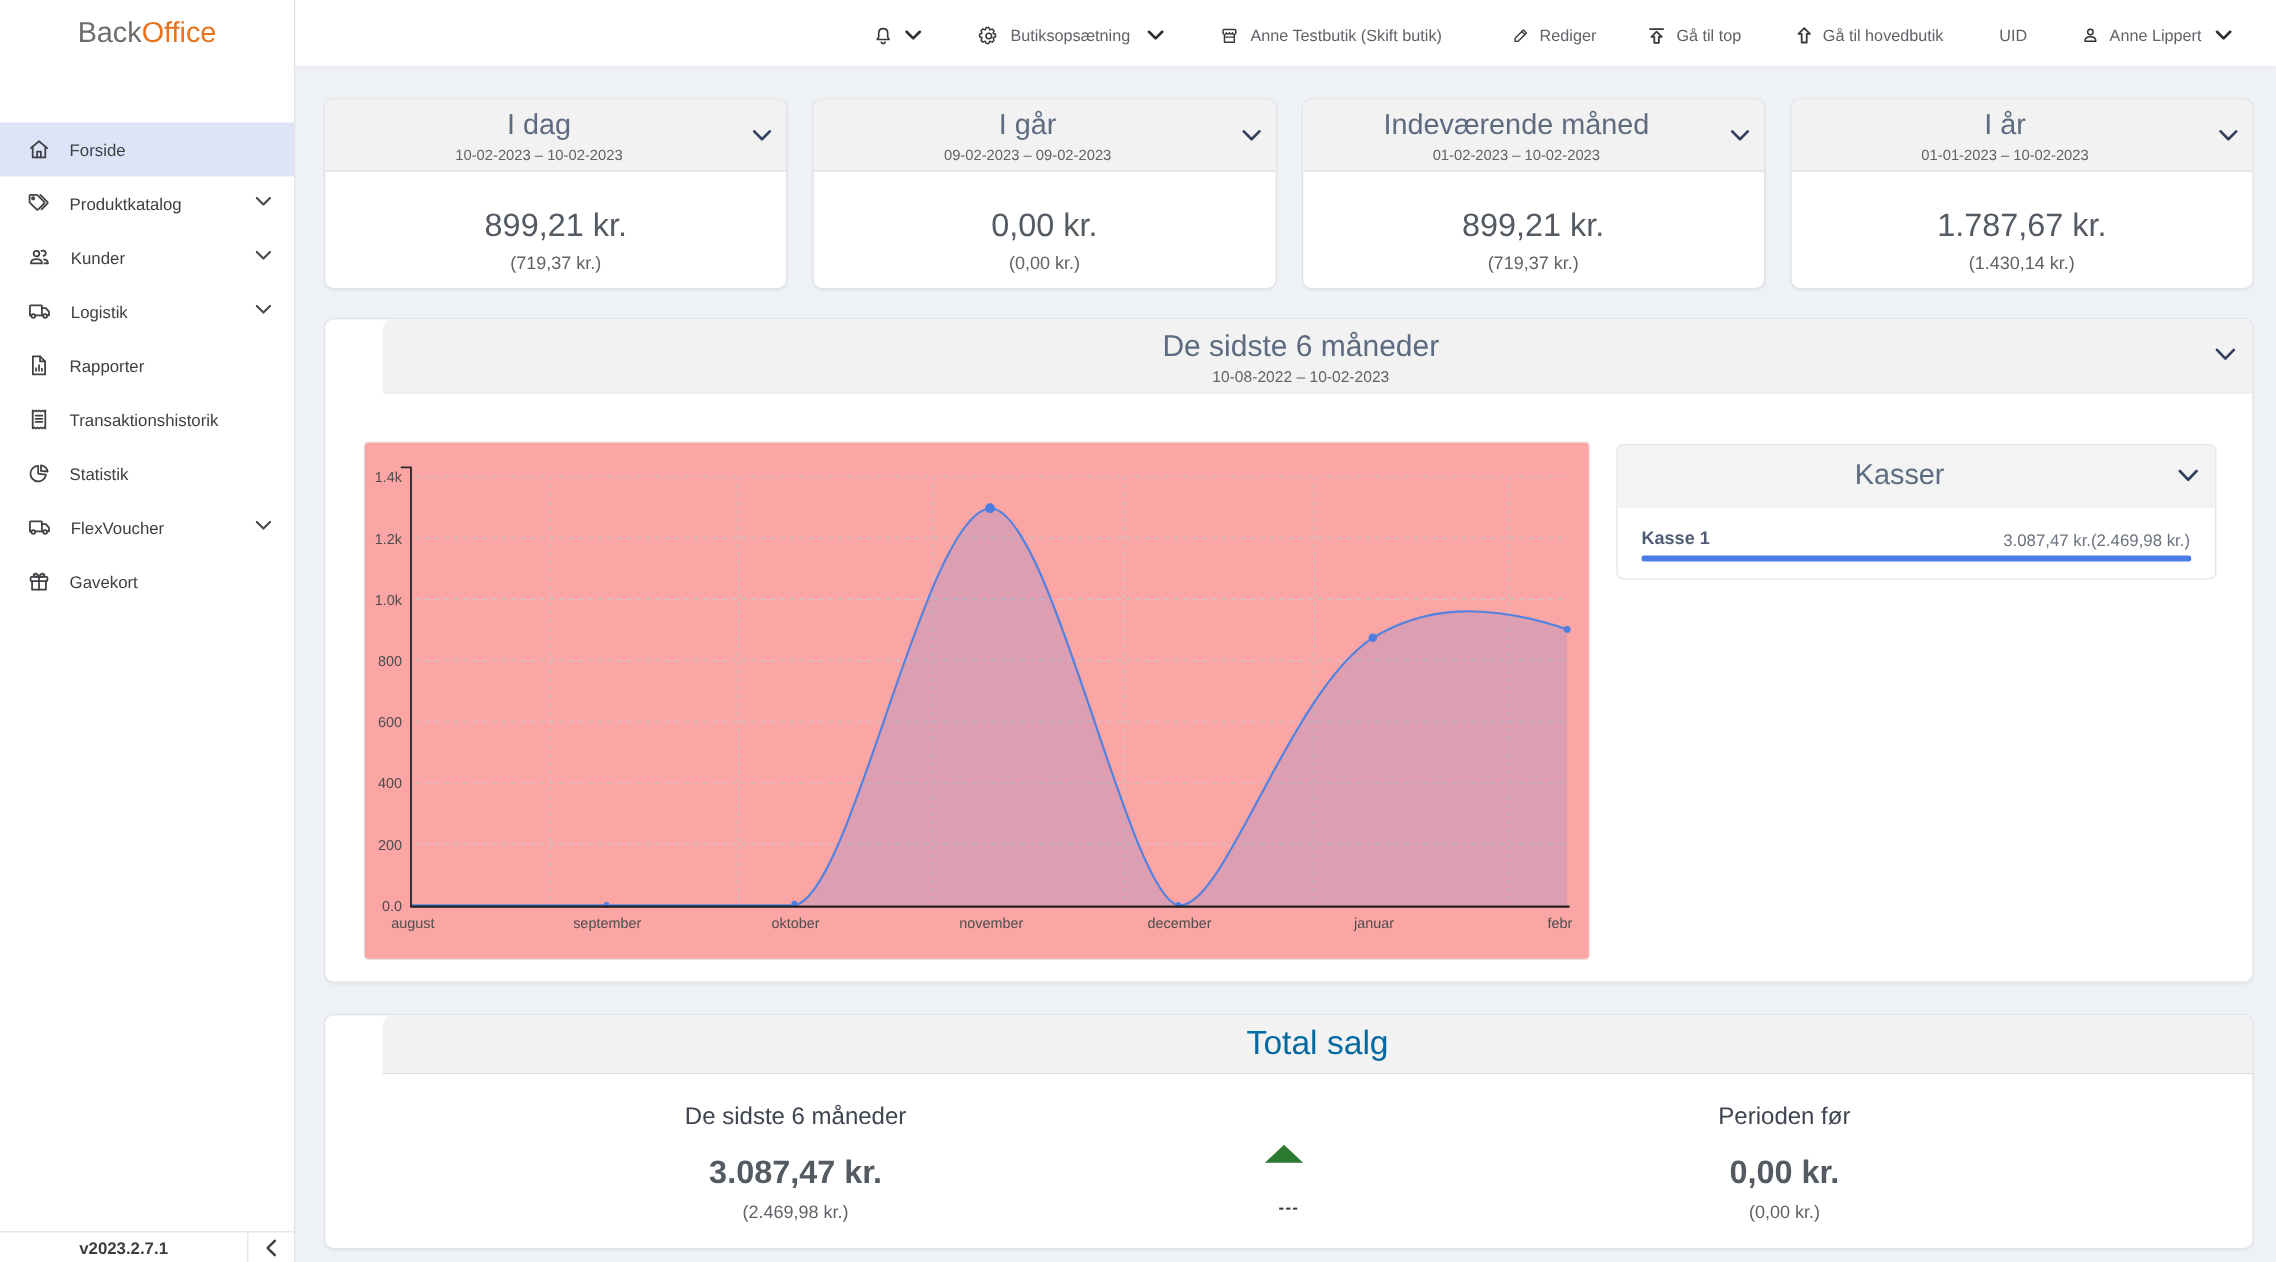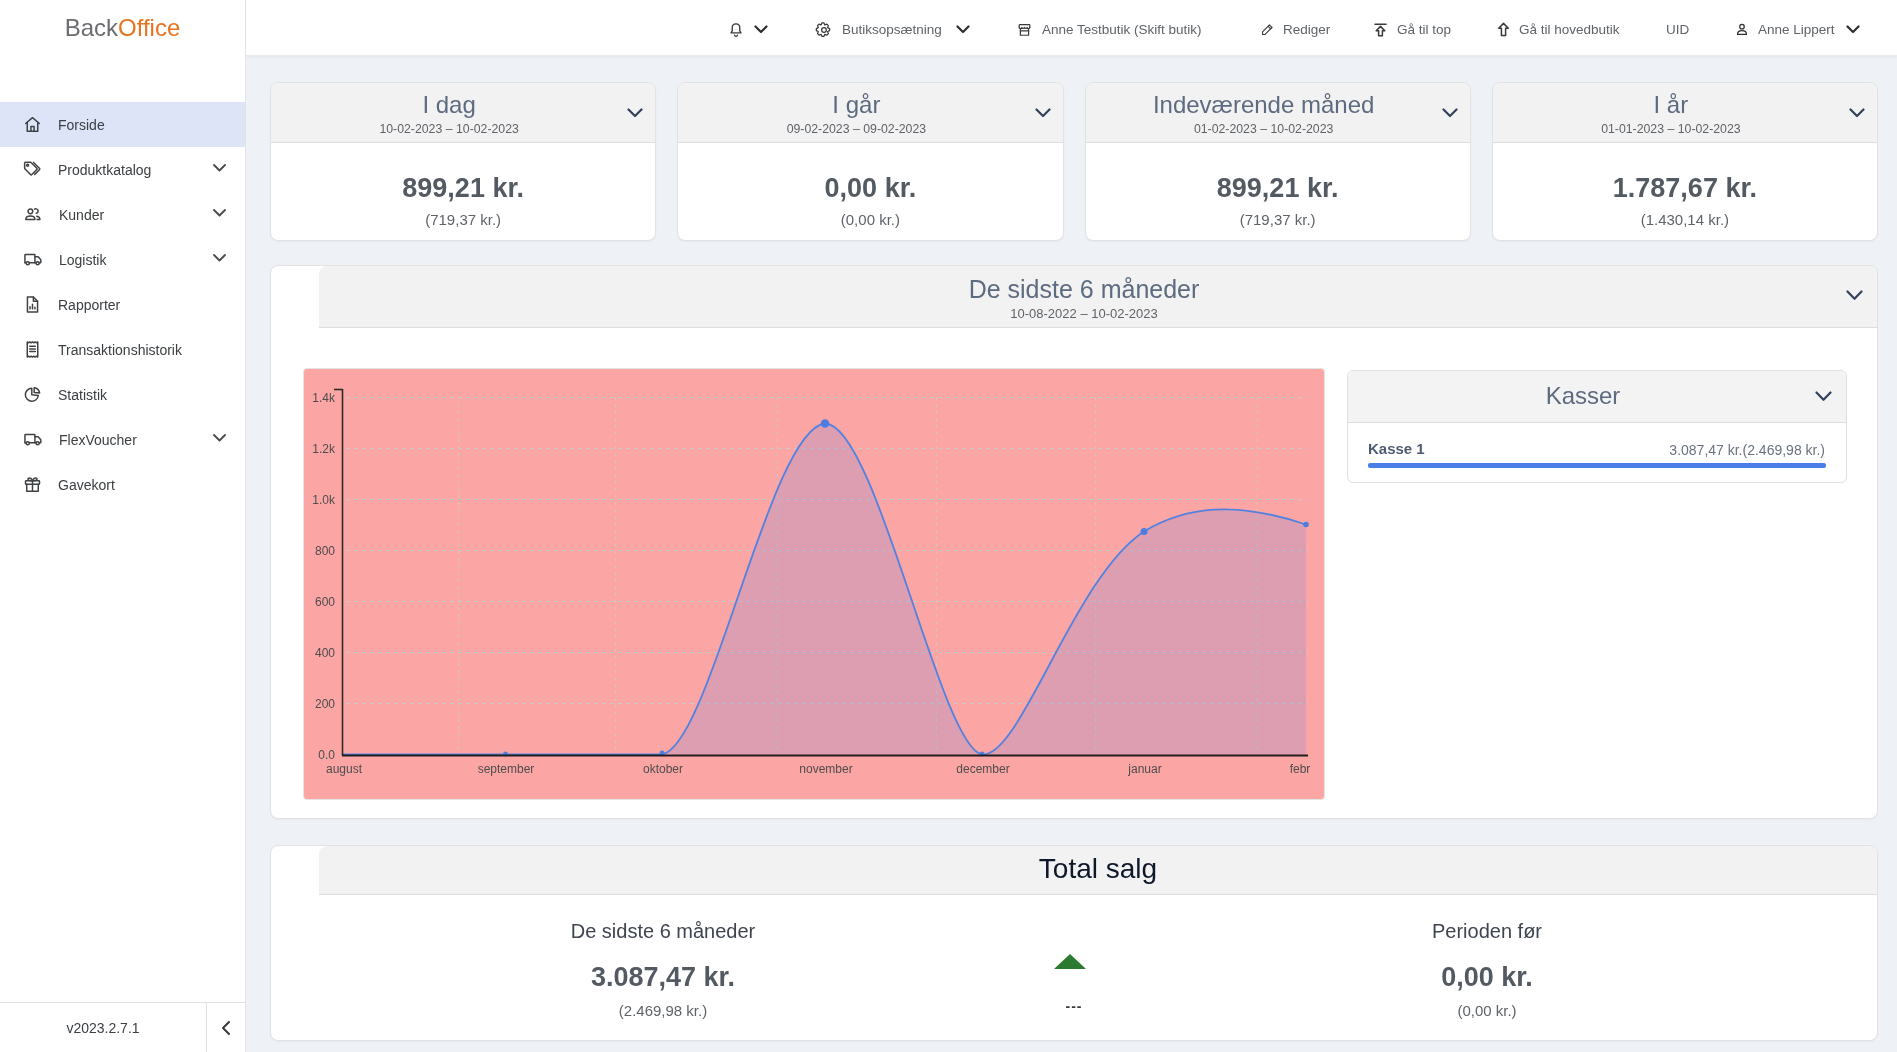--- a/index.html
+++ b/index.html
@@ -17,31 +17,31 @@
 .logo .l1 { font-size:35px; line-height:38px; color:#6c6d70; letter-spacing:0; }
 .logo .l1 b { color:#e8741f; font-weight:bold; }
 .logo .l2 { font-size:24px; line-height:26px; color:#6c6d70; margin-top:1px; }
 .logo .l2 span { color:#e8741f; }
 .nav { position:absolute; top:102px; left:0; width:245px; }
 .nav-item { position:relative; height:45px; display:flex; align-items:center; padding-left:22px; }
 .nav-item.active { background:#dde4f8; }
 .nav-item svg { flex:0 0 auto; }
 .nav-item .lbl { margin-left:15px; font-size:14px; color:#3c4043; }
 .nav-item .chev { position:absolute; right:19px; top:17px; }
-.side-footer { position:absolute; left:0; bottom:0; width:245px; height:50px; border-top:1px solid #e2e2e2; display:flex; }
+.side-footer { position:absolute; left:0; bottom:0; width:245px; height:26px; border-top:1px solid #e2e2e2; display:flex;font-weight:bold; }
 .side-footer .ver { width:207px; border-right:1px solid #e2e2e2; display:flex; align-items:center; justify-content:center; font-size:14px; color:#3c4043; }
 .side-footer .col { flex:1; display:flex; align-items:center; justify-content:center; }
 
 
 .cards { position:absolute; left:270px; top:82px; width:1608px; display:flex; gap:21px; }
 .card { flex:1; height:159px; background:#fff; border:1px solid #e2e2e2; border-radius:8px; box-shadow:0 1px 2px rgba(0,0,0,0.04); position:relative; overflow:hidden; }
 .card-h { height:60px; background:#f2f2f2; border-bottom:1px solid #dcdcdc; text-align:center; padding-top:8px; padding-right:28px; position:relative; }
 .card-h .t { font-size:24px; line-height:28px; color:#5d6b80; }
 .card-h .d { font-size:12.3px; line-height:16px; color:#5f6368; margin-top:2px; }
-.card .val { position:absolute; top:90px; left:0; width:100%; text-align:center; font-size:27px; font-weight:bold; color:#545a62; }
+.card .val { position:absolute; top:90px; left:0; width:100%; text-align:center; font-size:27px; font-weight:normal; color:#545a62; }
 .card .sub { position:absolute; top:128px; left:0; width:100%; text-align:center; font-size:15px; color:#5f6368; }
 .chev-panel { position:absolute; }
 
 
 .panel { position:absolute; left:270px; width:1608px; background:#fff; border:1px solid #e2e2e2; border-radius:8px; box-shadow:0 1px 2px rgba(0,0,0,0.04);padding-left:48px; }
 .panel-h { background:#f2f2f2; border-bottom:1px solid #dcdcdc; text-align:center; position:relative; border-radius:8px 8px 0 0; }
 #bigpanel { top:265px; height:554px; }
 #bigpanel .panel-h { height:62px; padding-top:10px; padding-right:28px; }
 #bigpanel .panel-h .t { font-size:25px; line-height:27px; color:#5d6b80; }
 #bigpanel .panel-h .d { font-size:13px; line-height:17px; color:#5f6368; margin-top:2px; }
@@ -51,21 +51,21 @@
 .kasser { position:absolute; left:1076px; top:104px; width:500px; height:113px; border:1px solid #e0e0e0; border-radius:6px; background:#fff; }
 .kasser-h { height:52px; background:#f3f3f3; border-bottom:1px solid #ddd; border-radius:6px 6px 0 0; text-align:center; padding-top:11px; padding-right:28px; position:relative; }
 .kasser-h .t { font-size:24px; color:#5d6b80; }
 .kasse-name { position:absolute; left:20px; top:69px; font-size:15px; font-weight:bold; color:#4d5b73; }
 .kasse-amt { position:absolute; right:21px; top:71px; font-size:14px; color:#6a7280; }
 .kasse-bar { position:absolute; left:20px; top:92px; width:458px; height:5px; background:#4a7de5; border-radius:2px; }
 
 
 #totalpanel { top:845px; height:196px; }
 #totalpanel .panel-h { height:49px; padding-top:7px; }
-#totalpanel .panel-h .t { font-size:28px; line-height:32px; color:#0f172a; }
+#totalpanel .panel-h .t { font-size:28px; line-height:32px; color:#0369a1; }
 .ts-col { position:absolute; width:400px; text-align:center; }
 .ts-col .lab { font-size:20px; color:#3e4450; }
 .ts-col .val { font-size:27px; font-weight:bold; color:#545a62; margin-top:19px; }
 .ts-col .sub { font-size:15px; color:#5f6368; margin-top:9px; }
 .tri-up { position:absolute; left:783px; top:108px; width:0; height:0; border-left:16px solid transparent; border-right:16px solid transparent; border-bottom:15px solid #2c7a2f; }
 .dashes { position:absolute; left:753px; top:152px; width:100px; text-align:center; font-size:14px; font-weight:bold; color:#3a3a3a; letter-spacing:1px; }
 </style>
 </head>
 <body>
 

